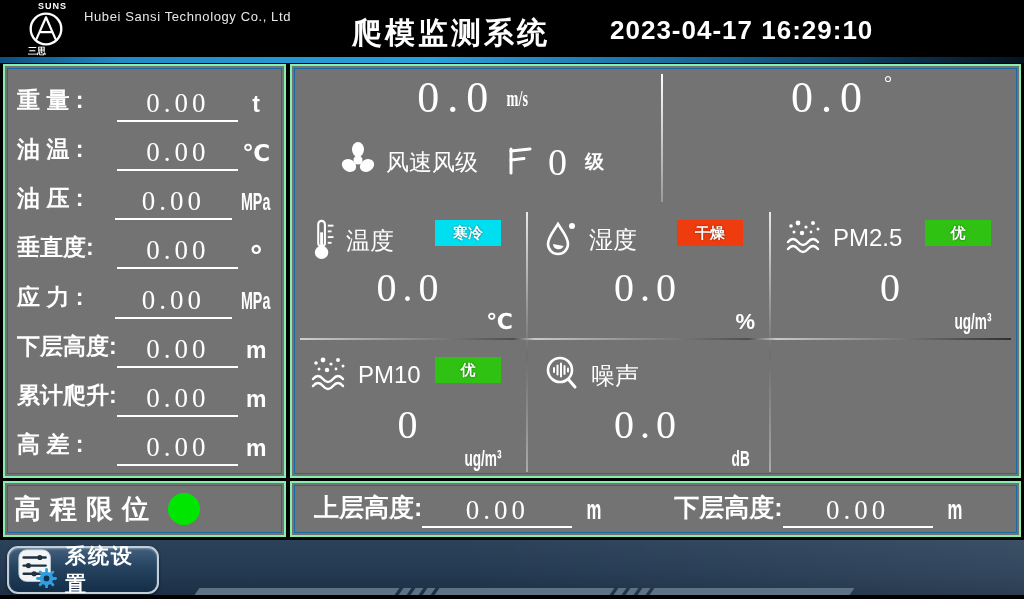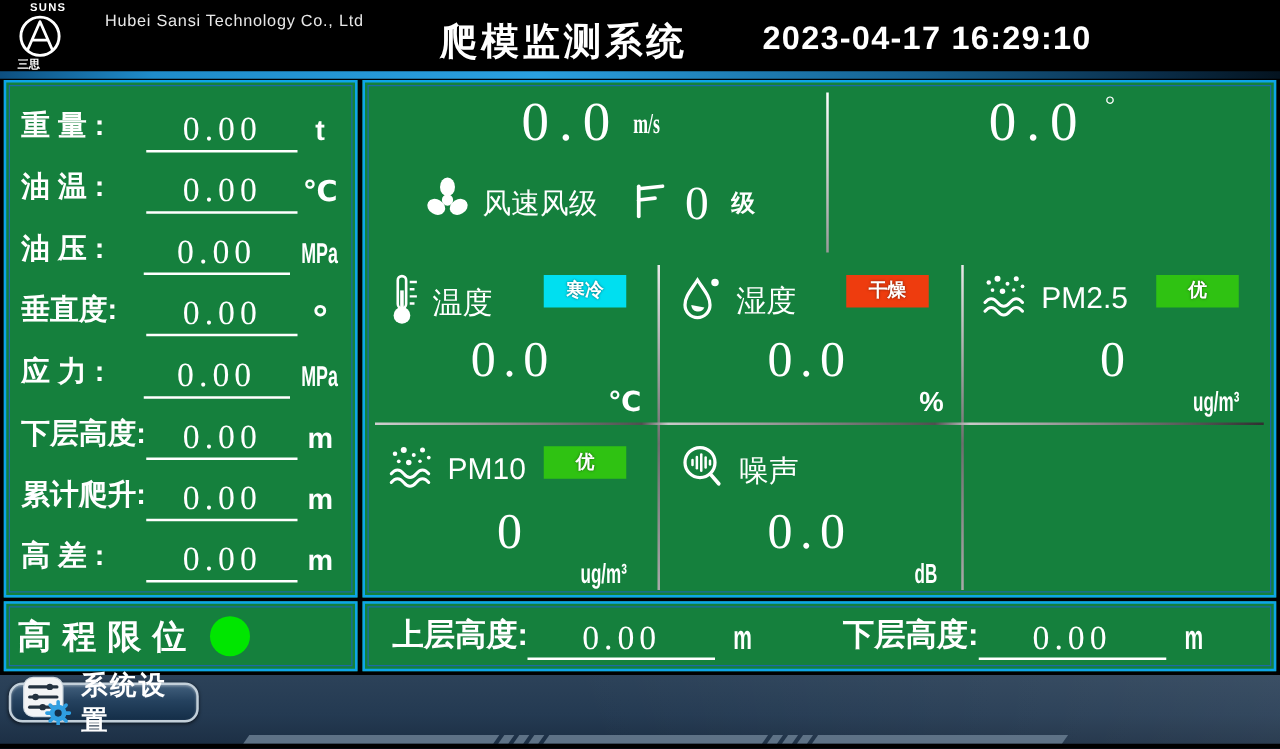--- a/index.html
+++ b/index.html
@@ -2,34 +2,34 @@
 <html><head>
 <meta charset="utf-8">
 <style>
   * { margin:0; padding:0; box-sizing:border-box; }
   html,body { background:#000; }
   body { font-family:"Liberation Sans","DejaVu Sans",sans-serif; color:#fff; }
   .stage { position:relative; width:1024px; height:599px; background:#000; overflow:hidden; }
 
   
   .header { position:absolute; left:0; top:0; width:1024px; height:57px; background:#000; }
-  .logo { position:absolute; left:12px; top:1px; width:56px; height:56px; }
+  .logo { position:absolute; left:26px; top:1px; width:56px; height:56px; }
   .logo-suns { position:absolute; left:12px; top:0; font-size:9px; font-weight:700; letter-spacing:1px; }
   .logo-mark { position:absolute; left:2px; top:10px; }
   .logo-sansi { position:absolute; left:2px; top:44px; font-size:9px; font-weight:700; }
   .company { position:absolute; left:84px; top:7px; }
   .company-cn { font-size:21px; font-weight:700; letter-spacing:1px; }
   .company-en { font-size:13px; letter-spacing:.6px; color:#e8e8e8; margin-top:2px; }
   .app-title { position:absolute; left:352px; top:13px; font-size:30px; font-weight:700; letter-spacing:3px; }
   .datetime { position:absolute; left:610px; top:15px; font-size:26px; font-weight:700; letter-spacing:1px; }
   .header-bar { position:absolute; left:0; top:57px; width:1024px; height:6px;
     background:linear-gradient(90deg,#0d4f80 0%,#1f8cca 12%,#2aa0e0 42%,#15608f 72%,#0a2e4a 90%,#04131f 100%); }
 
   
-  .bpanel { position:absolute; border:2px solid #0ea5e9; background:#15803d; }
+  .bpanel { position:absolute; border:2px solid #86efac; background:#737373; }
   .bpanel::before { content:""; position:absolute; inset:2px; border:1px solid #1a6aa6; pointer-events:none; }
 
   
   .metrics-panel { left:3px; top:64px; width:283px; height:414px; display:flex; flex-direction:column; justify-content:space-around; padding:8px 10px 8px 12px; }
   .m-row { display:flex; align-items:flex-end; height:46px; }
   .m-label { width:118px; font-size:23px; font-weight:700; white-space:pre; padding-bottom:6px; }
   .m-value { width:142px; text-align:center; font-family:"Liberation Serif","DejaVu Serif",serif; font-size:27px; letter-spacing:4px; border-bottom:2px solid #fff; padding-bottom:1px; }
   .m-unit { width:42px; text-align:center; font-size:23px; font-weight:700; padding-bottom:4px; }
   .cond { display:inline-block; transform:scaleX(.62); transform-origin:center; font-weight:700; }
   .deg { font-size:30px; line-height:18px; }
@@ -74,21 +74,21 @@
   .h-value { width:150px; text-align:center; font-family:"Liberation Serif","DejaVu Serif",serif; font-size:27px; letter-spacing:4px; border-bottom:2px solid #fff; }
   .h-unit { width:44px; text-align:center; font-size:25px; padding-bottom:2px; }
   .h-group2 { margin-left:58px; }
 
   
   .footer { position:absolute; left:0; top:540px; width:1024px; height:59px;
     background:linear-gradient(180deg,#2c4259 0%,#243a52 55%,#1b2d42 100%); }
   .footer-hl { position:absolute; inset:0; background:linear-gradient(250deg,rgba(255,255,255,.07),rgba(255,255,255,0) 55%);
     -webkit-clip-path:polygon(245px 0,1024px 0,1024px 100%,190px 100%); clip-path:polygon(245px 0,1024px 0,1024px 100%,190px 100%); }
   .footer::after { content:""; position:absolute; left:0; bottom:0; width:100%; height:4px; background:#000; }
-  .settings-btn { position:absolute; left:7px; top:6px; width:152px; height:32px; border-radius:11px;
+  .settings-btn { position:absolute; left:7px; top:6px; width:152px; height:48px; border-radius:11px;
     background:linear-gradient(180deg,#42607d 0%,#25425f 45%,#142e48 100%);
     border:2px solid #c2cfd9; box-shadow:0 1px 3px rgba(0,0,0,.6), inset 0 1px 2px rgba(255,255,255,.35);
     display:flex; align-items:center; padding:0 8px; cursor:pointer; }
   .settings-label { font-size:21px; font-weight:700; letter-spacing:2px; margin-left:8px; }
   .stripe { position:absolute; left:197px; top:48px; height:7px; display:flex; gap:4px; }
   .stripe > div { background:#5e7286; transform:skewX(-35deg); }
   .seg-a { width:200px; } .seg-b { width:175px; } .seg-c { width:200px; }
   .tick { width:8px; }
 </style>
 </head>

